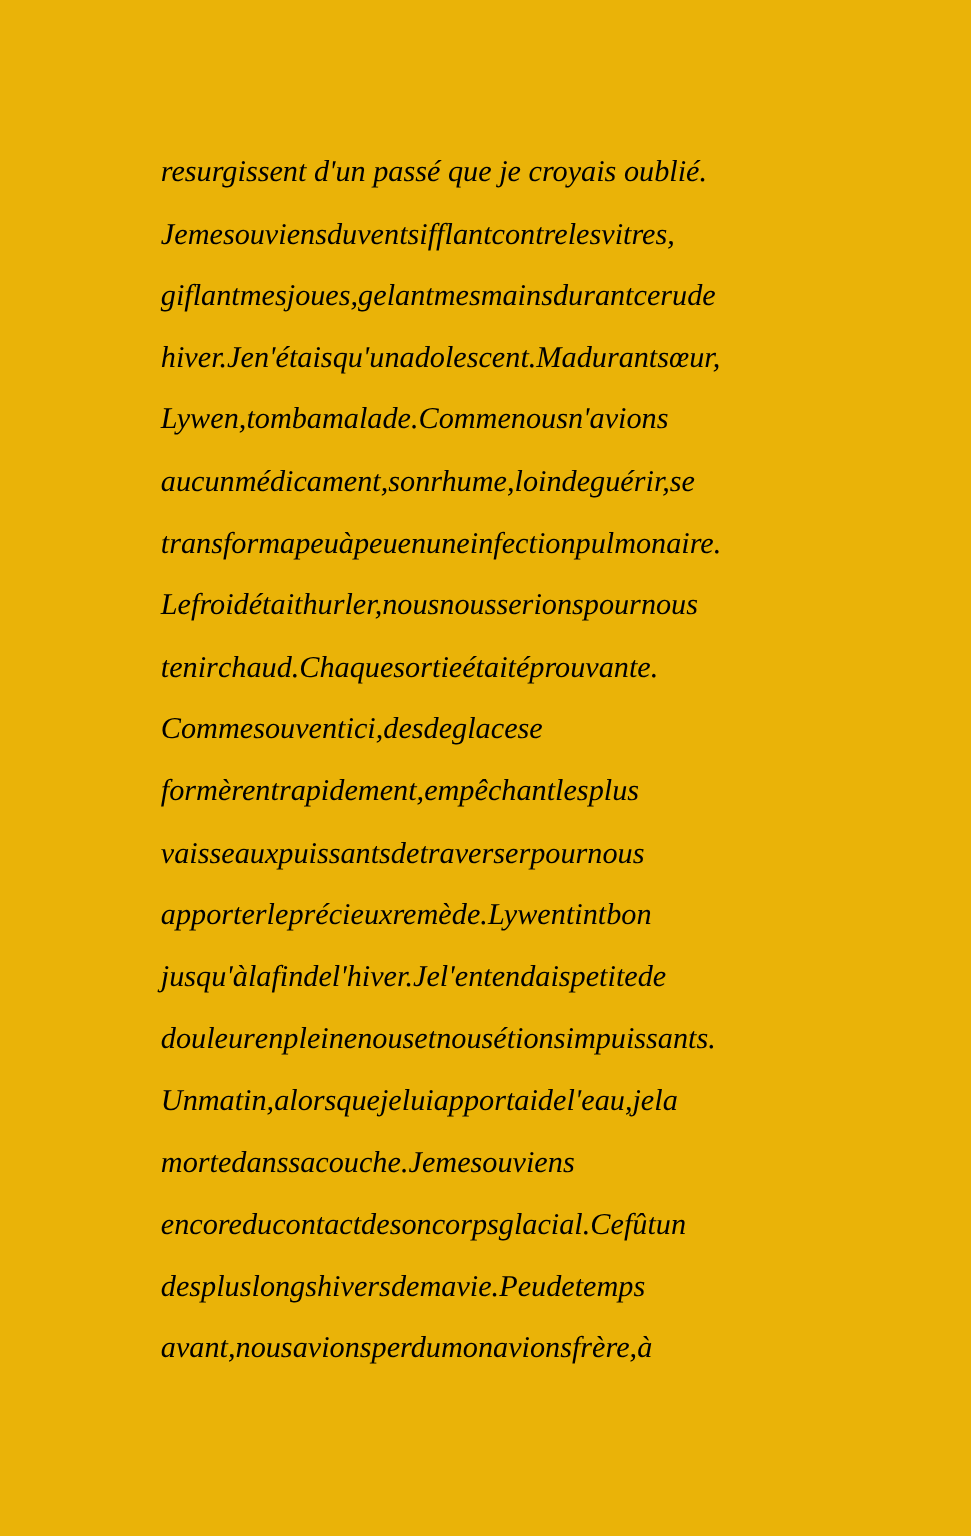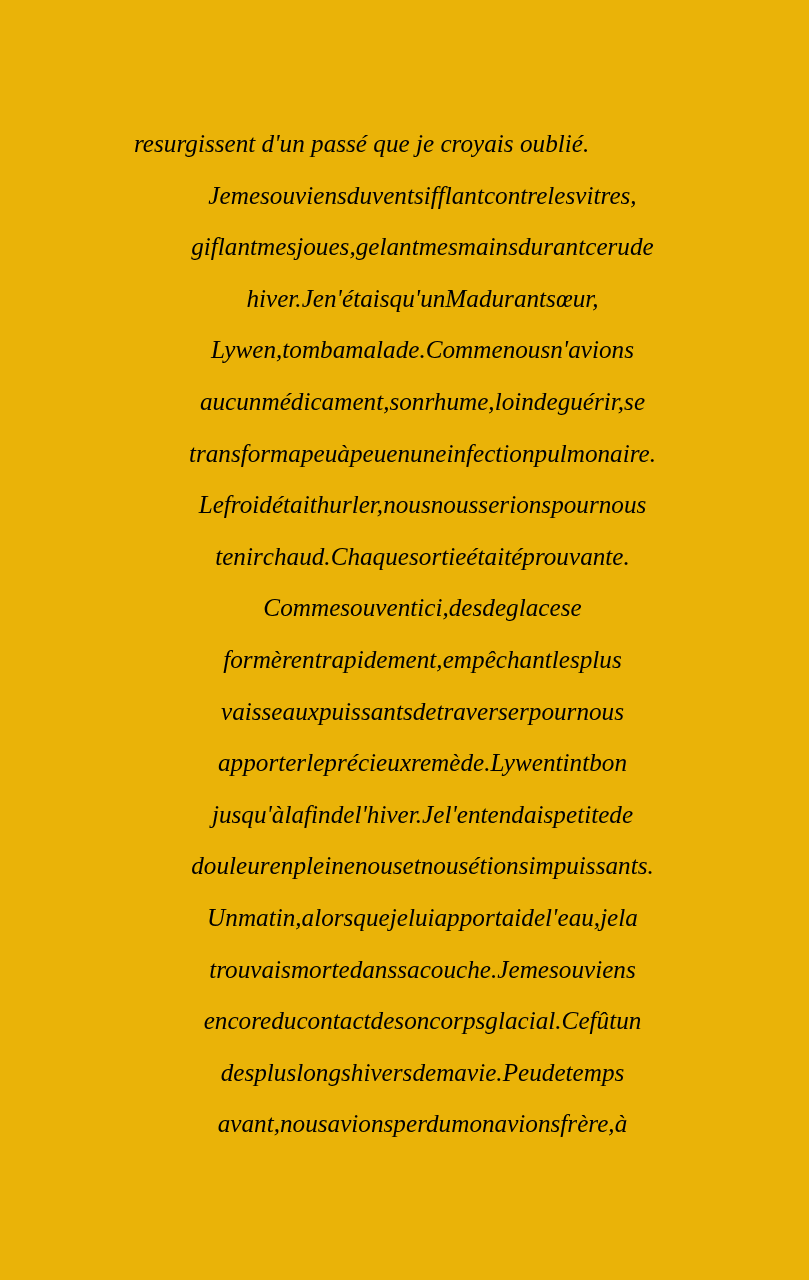--- a/index.html
+++ b/index.html
@@ -39,21 +39,21 @@
     color: #000000;
     white-space: nowrap;
     letter-spacing: 0;
     height: 51.6px;
   }
 
   
   .line.justify {
     display: flex;
     flex-direction: row;
-    justify-content: center;
+    justify-content: flex-start;
     width: 577px;
   }
   .line.justify > .w {
     white-space: pre;
   }
   .line.ragged {
     display: block;
     width: 577px;
   }
 </style>
@@ -83,20 +83,21 @@
         <span class="w">mains</span>
         <span class="w">durant</span>
         <span class="w">ce</span>
         <span class="w">rude</span>
       </div>
       <div class="line justify">
         <span class="w">hiver.</span>
         <span class="w">Je</span>
         <span class="w">n'étais</span>
         <span class="w">qu'un</span>
+        <span class="w">adolescent.</span>
         <span class="w">Ma</span>
         <span class="w">durant</span>
         <span class="w">sœur,</span>
       </div>
       <div class="line justify">
         <span class="w">Lywen,</span>
         <span class="w">tomba</span>
         <span class="w">malade.</span>
         <span class="w">Comme</span>
         <span class="w">nous</span>
@@ -202,21 +203,20 @@
         <span class="w">que</span>
         <span class="w">je</span>
         <span class="w">lui</span>
         <span class="w">apportai</span>
         <span class="w">de</span>
         <span class="w">l'eau,</span>
         <span class="w">je</span>
         <span class="w">la</span>
       </div>
       <div class="line justify">
-        <span class="w">trouvais</span>
         <span class="w">morte</span>
         <span class="w">dans</span>
         <span class="w">sa</span>
         <span class="w">couche.</span>
         <span class="w">Je</span>
         <span class="w">me</span>
         <span class="w">souviens</span>
       </div>
       <div class="line justify">
         <span class="w">encore</span>

